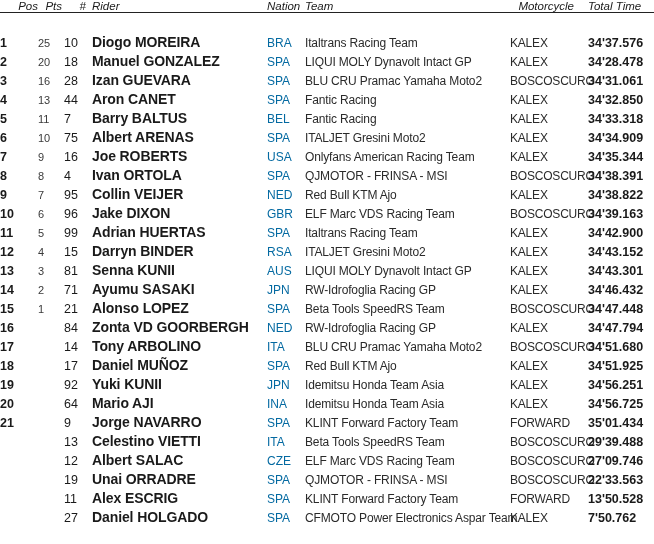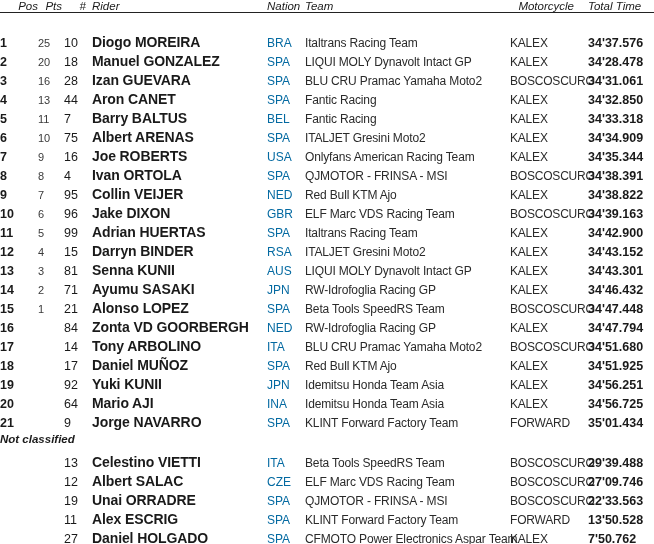--- a/index.html
+++ b/index.html
@@ -332,23 +332,20 @@
       <tr class="section-row">
         <td class="pos">21</td>
         <td class="pts"></td>
         <td class="num">9</td>
         <td class="rider">Jorge NAVARRO</td>
         <td class="nation">SPA</td>
         <td class="team">KLINT Forward Factory Team</td>
         <td class="moto">FORWARD</td>
         <td class="time">35'01.434</td>
       </tr>
-      <tr class="section-label">
-        <td colspan="10">Not classified</td>
-      </tr>
       <tr class="section-row">
         <td class="pos"></td>
         <td class="pts"></td>
         <td class="num">13</td>
         <td class="rider">Celestino VIETTI</td>
         <td class="nation">ITA</td>
         <td class="team">Beta Tools SpeedRS Team</td>
         <td class="moto">BOSCOSCURO</td>
         <td class="time">29'39.488</td>
       </tr>

